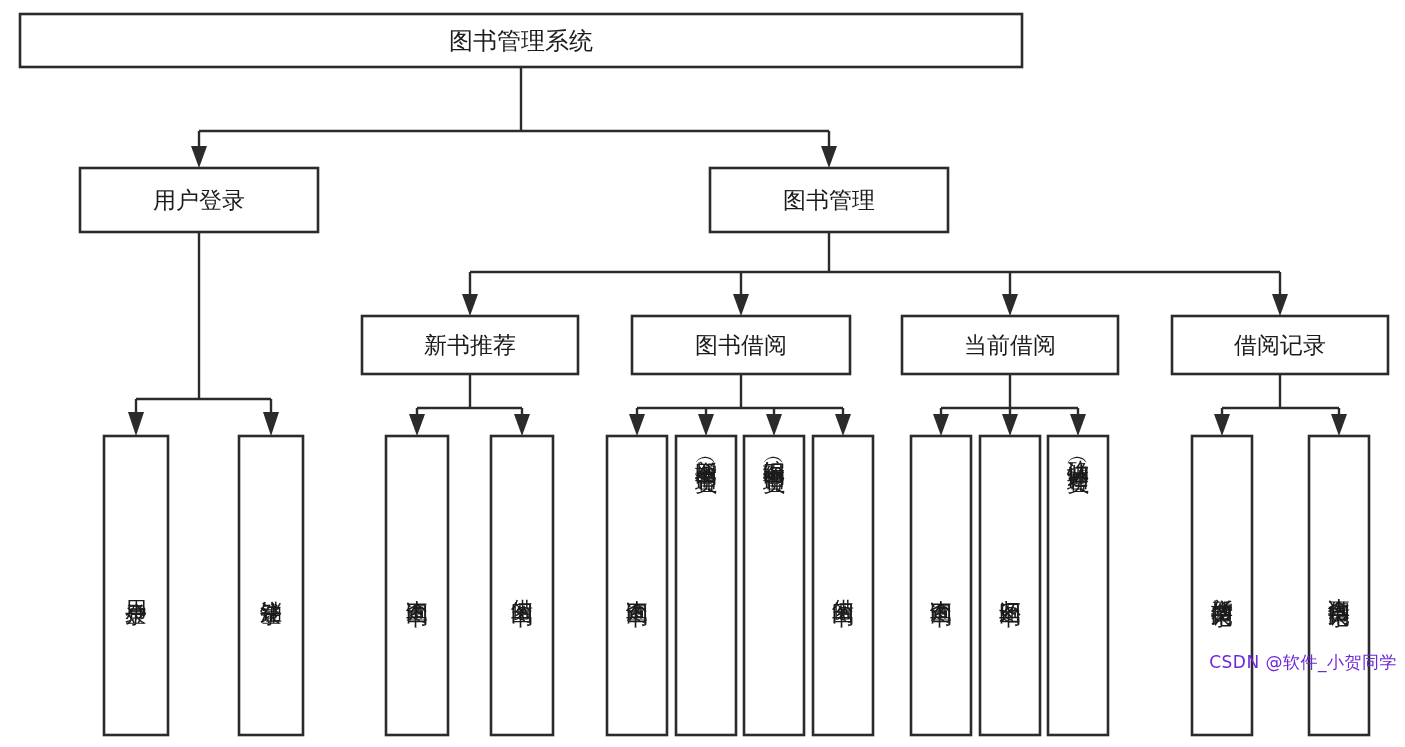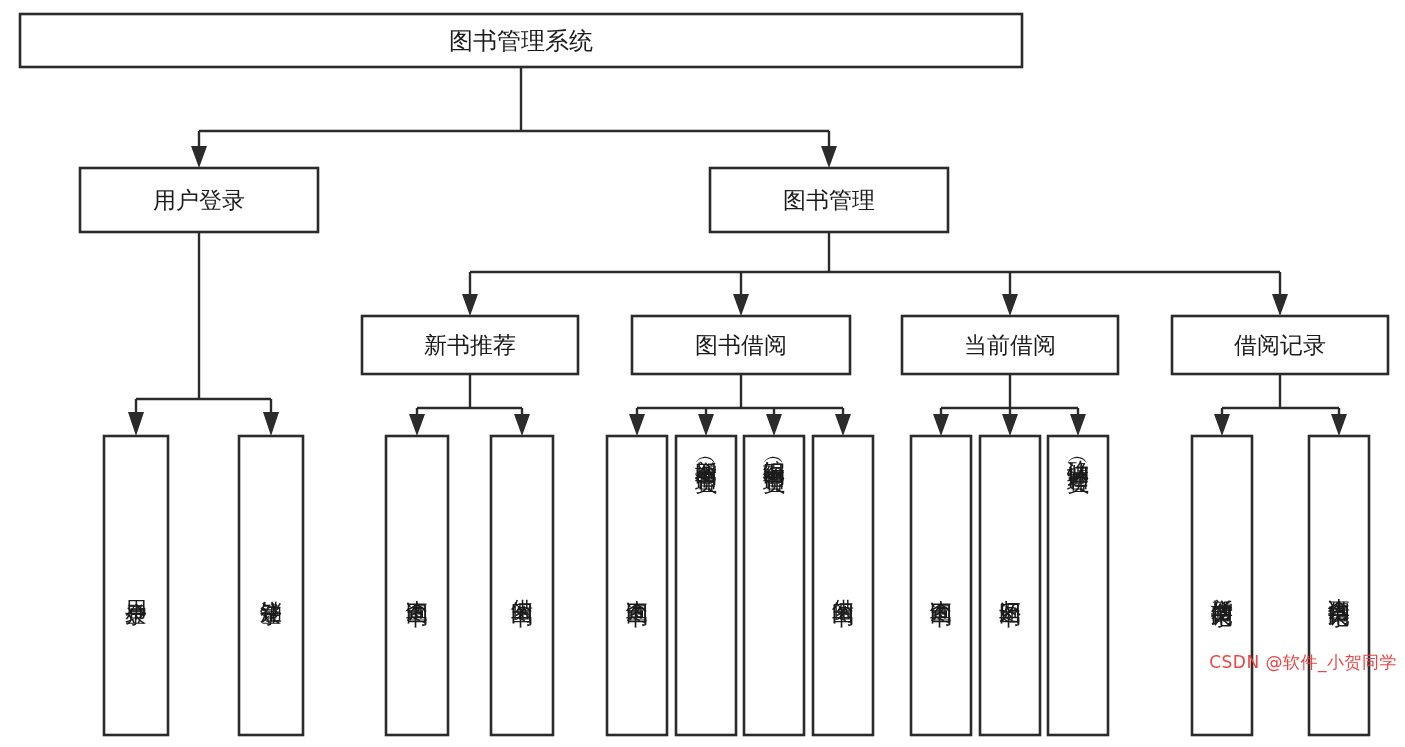--- a/index.html
+++ b/index.html
@@ -68,21 +68,21 @@
     justify-content: flex-start;
     white-space: nowrap;
     pointer-events: none;
   }
   .watermark {
     position: absolute;
     right: 8px;
     bottom: 4px;
     font-family: "DejaVu Sans", "Liberation Sans", sans-serif;
     font-size: 17px;
-    color: #ef4444;
+    color: #6d28d9;
     letter-spacing: 0.5px;
     white-space: nowrap;
   }
 </style>
 </head>
 <body>
 
 <div id="diagram-root">
 
   <svg class="diagram-canvas" viewBox="0 0 1405 747" xmlns="http://www.w3.org/2000/svg">

